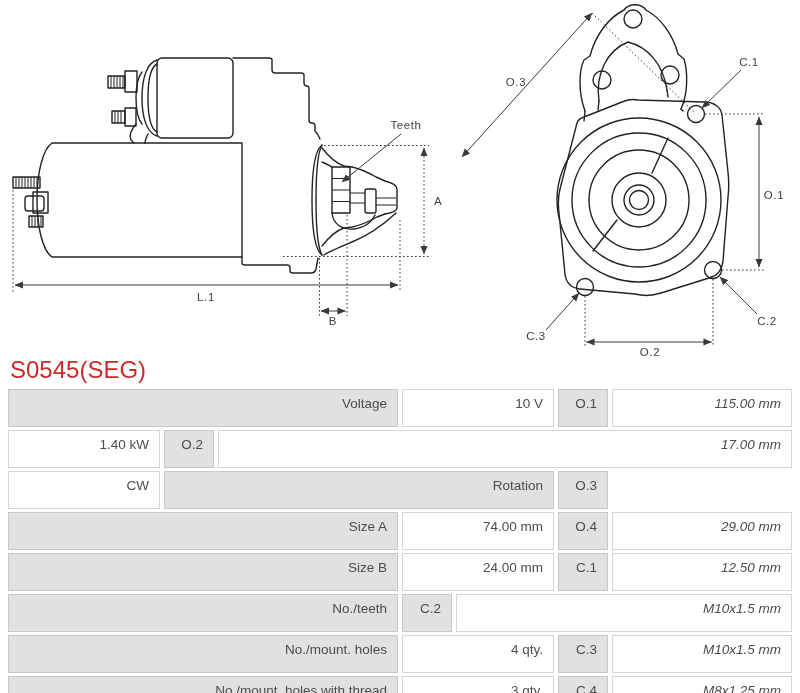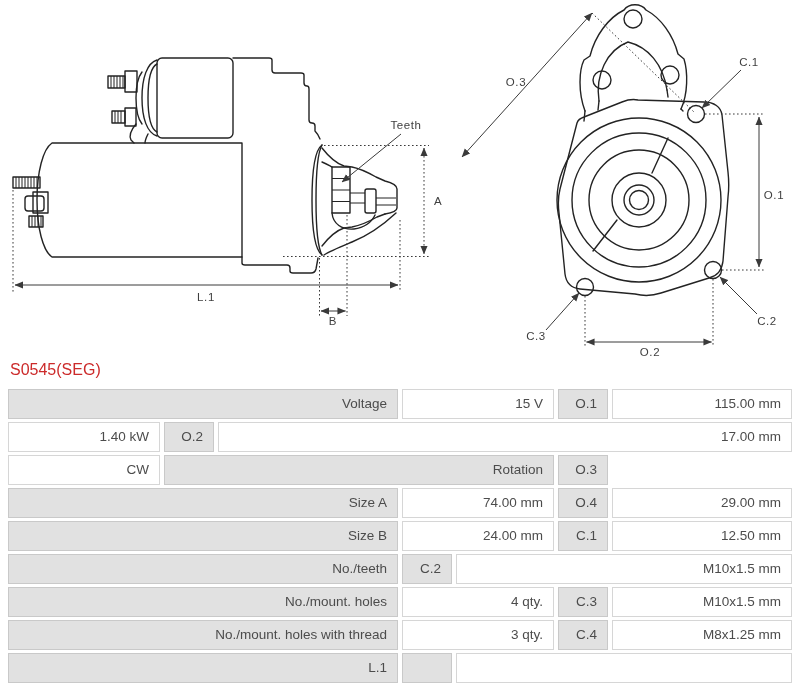--- a/index.html
+++ b/index.html
@@ -10,35 +10,35 @@
   .drawing-area{width:800px;height:358px;}
   svg text{
     font-family:"Liberation Sans",sans-serif;
     font-size:11.5px;fill:#3f3f3f;letter-spacing:0.6px;
   }
   .part{fill:none;stroke:#232323;stroke-width:1.4;stroke-linejoin:round;stroke-linecap:round;}
   .thin{fill:none;stroke:#232323;stroke-width:1;}
   .dim{fill:none;stroke:#3a3a3a;stroke-width:1;}
   .dot{fill:none;stroke:#3a3a3a;stroke-width:1;stroke-dasharray:1.6 2.4;}
   .page-title{
-    color:#cc2a2a;font-size:16px;font-weight:400;
+    color:#cc2a2a;font-size:24px;font-weight:400;
     margin:0 0 7px 10px;line-height:24px;
   }
   .spec-table{margin:0 8px;}
-  .trow{display:flex;height:30px;margin-bottom:3px;}
+  .trow{display:flex;height:38px;margin-bottom:3px;}
   .c{
     box-sizing:border-box;border:1px solid #d6d6d6;background:#ffffff;
     font-size:13.5px;color:#4c4c4c;text-align:right;
     padding-right:10px;line-height:28px;white-space:nowrap;overflow:hidden;
   }
   .gray{background:#e1e1e1;border-color:#c9c9c9;}
   .cl{width:390px;margin-right:4px;}
   .cv{width:152px;margin-right:4px;}
   .cd{width:50px;margin-right:4px;}
-  .cm{flex:1;}
+  .cm{flex:1;font-style:italic;}
 </style>
 </head>
 <body>
 
 <div class="drawing-area">
 <svg width="800" height="358" viewBox="0 0 800 358">
   <defs>
     <marker id="ah" viewBox="0 0 10 10" refX="9.5" refY="5" markerWidth="8.5" markerHeight="8.5" orient="auto-start-reverse">
       <path d="M0,0.8 L10,5 L0,9.2 Z" fill="#3a3a3a"></path>
     </marker>
@@ -151,21 +151,21 @@
     <text x="650" y="356" text-anchor="middle">O.2</text>
   </g>
 </svg>
 </div>
 
 <div class="page-title">S0545(SEG)</div>
 
 <div class="spec-table">
   <div class="trow">
     <div class="c gray cl">Voltage</div>
-    <div class="c cv">15 V</div>
+    <div class="c cv">10 V</div>
     <div class="c gray cd">O.1</div>
     <div class="c cm">115.00 mm</div>
   </div>
   <div class="trow">
     <div class="c cv">1.40 kW</div>
     <div class="c gray cd">O.2</div>
     <div class="c cm">17.00 mm</div>
   </div>
   <div class="trow">
     <div class="c cv">CW</div>

